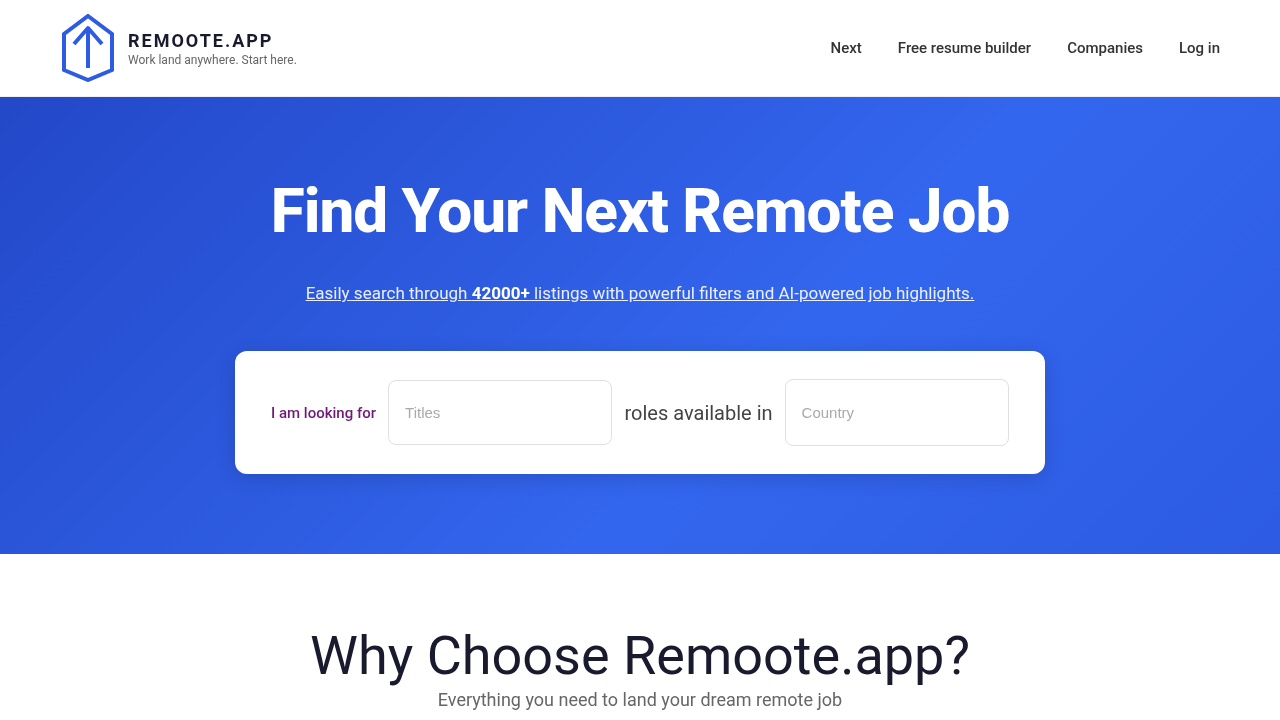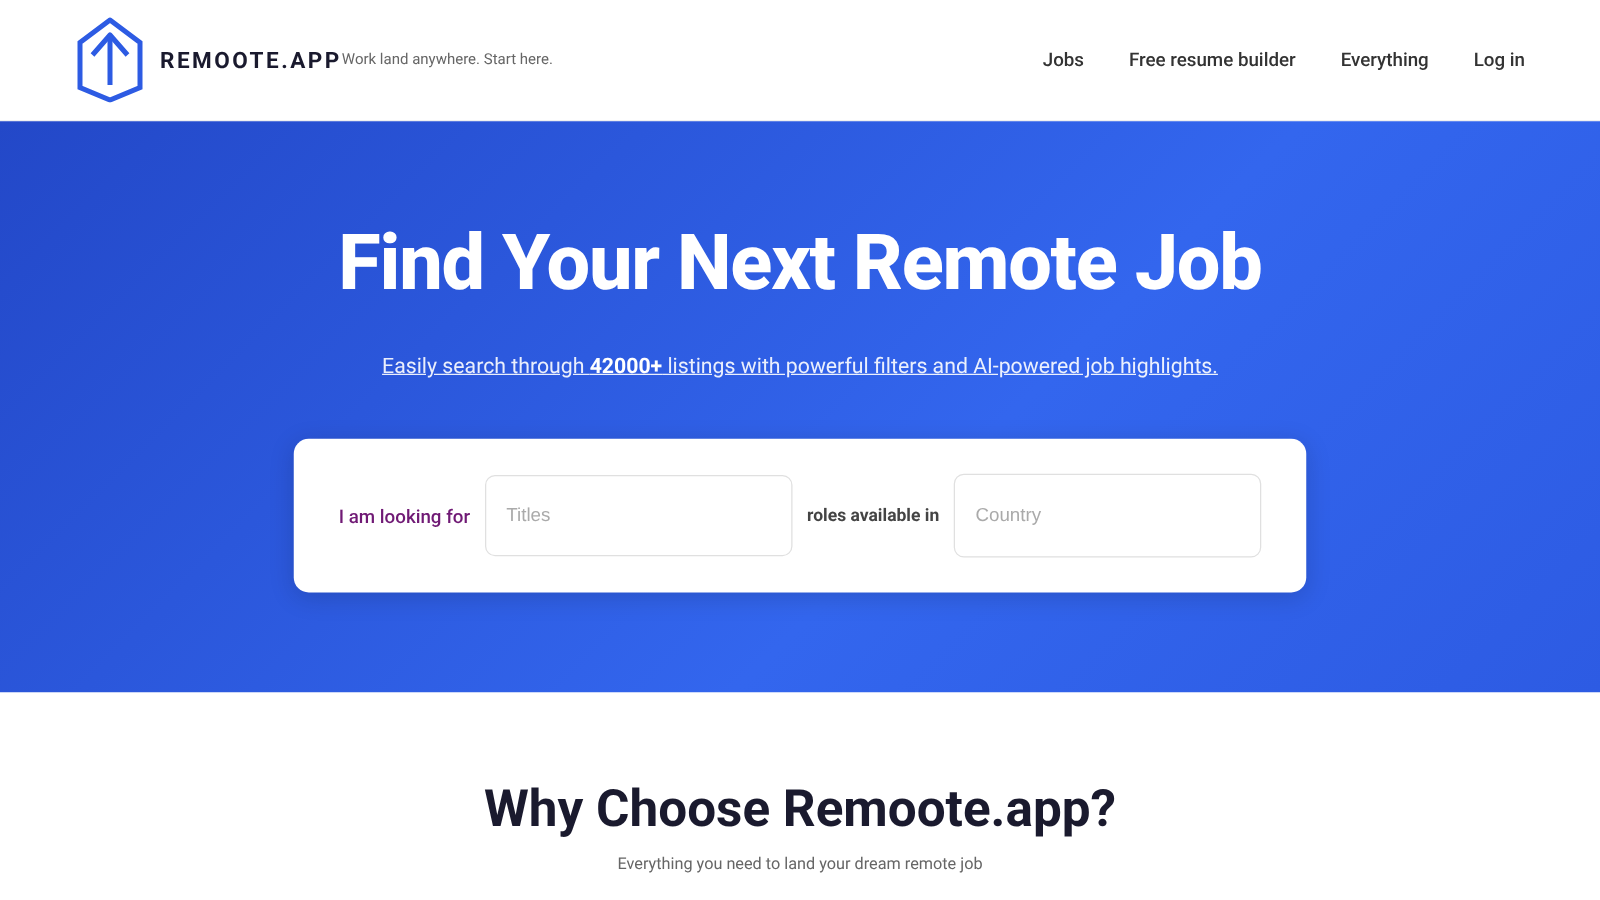--- a/index.html
+++ b/index.html
@@ -32,20 +32,21 @@
       gap: 12px;
     }
 
     .logo-icon {
       width: 56px;
       height: 68px;
     }
 
     .logo-text-block {
       display: flex;
+      flex-direction: column;
     }
 
     .logo-title {
       font-size: 18px;
       font-weight: 700;
       letter-spacing: 2px;
       color: #1a1a2e;
     }
 
     .logo-subtitle {
@@ -125,24 +126,24 @@
       outline: none;
       flex: 1;
       min-width: 140px;
     }
 
     .search-input::placeholder {
       color: #aaa;
     }
 
     .search-middle-label {
-      font-size: 14px;
+      font-size: 20px;
       color: #444;
       white-space: nowrap;
-      font-weight: 700;
+      font-weight: 400;
     }
 
     .country-input {
       border: 1.5px solid #e0e0e0;
       border-radius: 8px;
       padding: 24px 16px;
       font-size: 15px;
       color: #aaa;
       outline: none;
       flex: 1;
@@ -166,51 +167,51 @@
     }
 
     
     .why-section {
       padding: 70px 60px 40px;
       text-align: center;
       background: #ffffff;
     }
 
     .why-section h2 {
-      font-size: 41px;
-      font-weight: 700;
+      font-size: 54px;
+      font-weight: 400;
       color: #1a1a2e;
-      margin-bottom: 12px;
+      margin-bottom: 2px;
     }
 
     .why-subtitle {
-      font-size: 13px;
+      font-size: 18px;
       color: #666;
       margin-bottom: 56px;
     }
   </style>
 </head>
 <body>
 
 <header>
   <div class="logo-area">
     <svg class="logo-icon" viewBox="0 0 56 68" fill="none" xmlns="http://www.w3.org/2000/svg">
       <polygon points="28,2 52,20 52,56 28,66 4,56 4,20" fill="none" stroke="#2d5be3" stroke-width="4"></polygon>
       <polyline points="14,30 28,14 42,30" fill="none" stroke="#2d5be3" stroke-width="4" stroke-linejoin="round"></polyline>
       <line x1="28" y1="14" x2="28" y2="54" stroke="#2d5be3" stroke-width="4"></line>
     </svg>
     <div class="logo-text-block">
       <span class="logo-title">REMOOTE.APP</span>
       <span class="logo-subtitle">Work land anywhere. Start here.</span>
     </div>
   </div>
   <nav>
-    <a href="#">Jobs</a>
+    <a href="#">Next</a>
     <a href="#">Free resume builder</a>
-    <a href="#">Everything</a>
+    <a href="#">Companies</a>
     <a href="#">Log in</a>
   </nav>
 </header>
 
 <section class="hero">
   <h1>Find Your Next Remote Job</h1>
   <p class="hero-subtitle">
     <span>Easily search through </span><strong>42000+</strong><span> listings with powerful filters and AI-powered job highlights.</span>
   </p>
 

